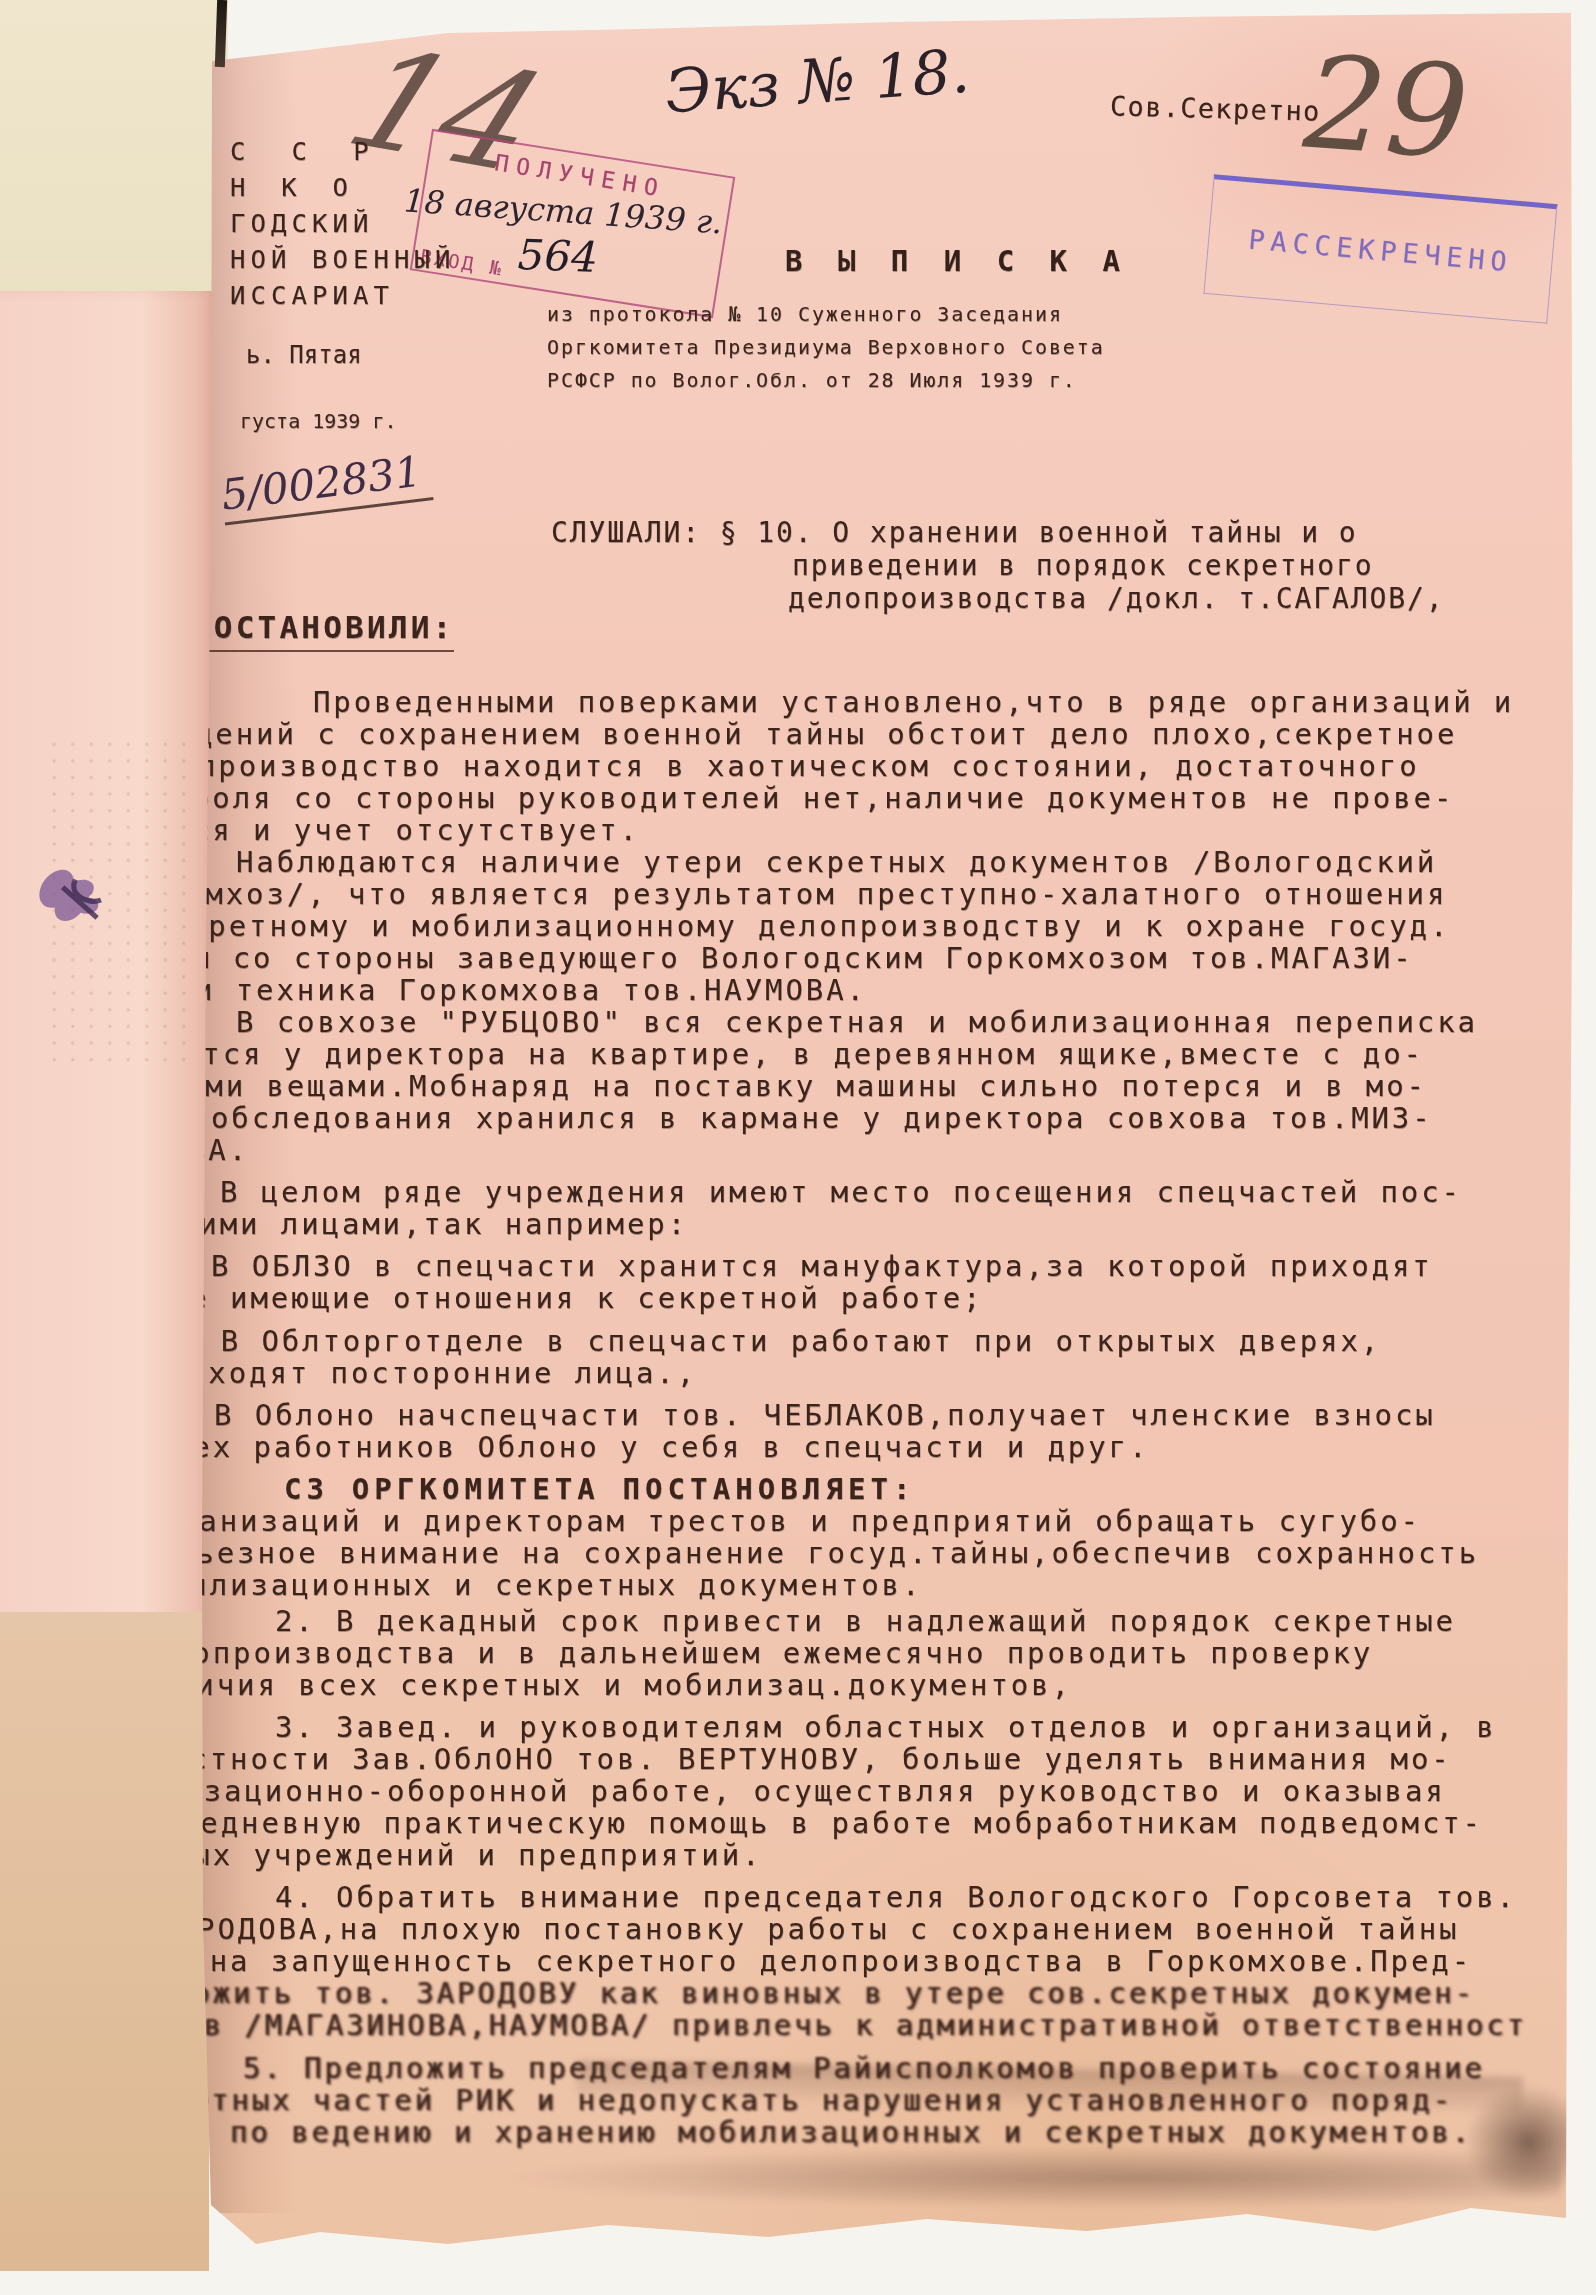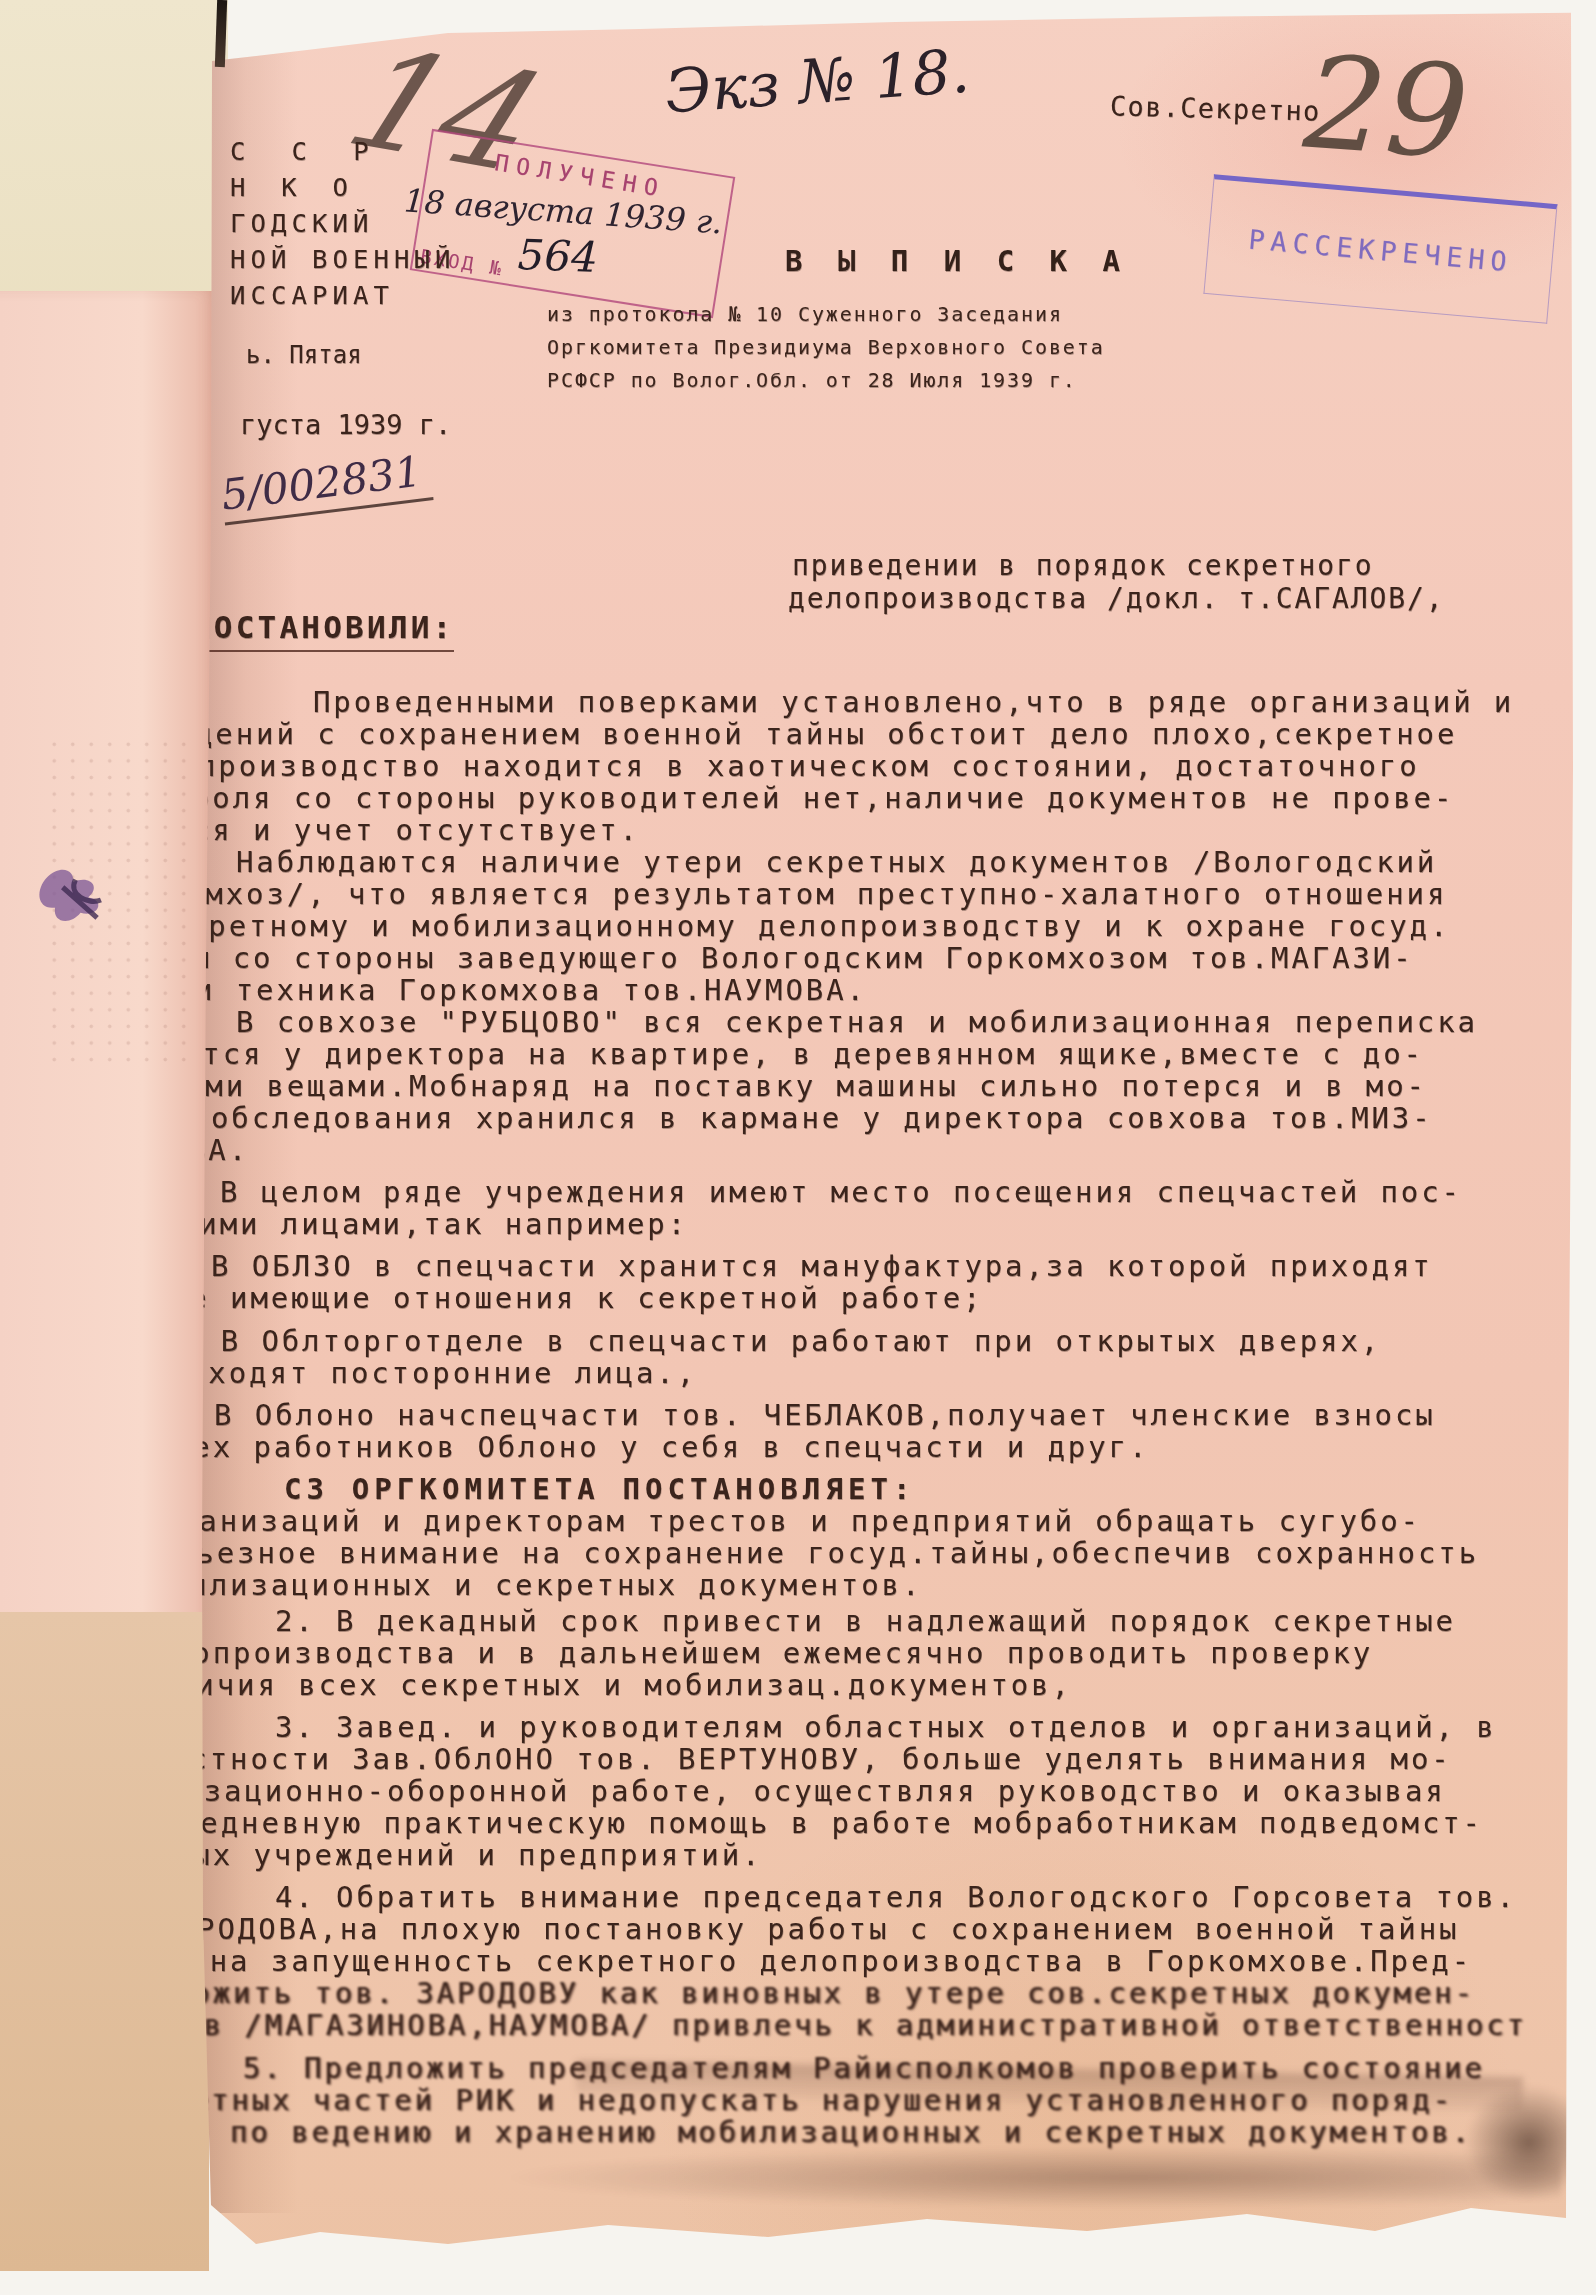--- a/index.html
+++ b/index.html
@@ -56,21 +56,21 @@
   .declassified-text{position:absolute;left:0;right:0;top:41px;text-align:center;
     color:rgba(122,102,190,.92);font-size:27px;letter-spacing:5.8px;
     text-shadow:0.6px 0.6px 0 rgba(122,102,190,.35);}
   
   .letterhead{position:absolute;left:230px;top:133px;font-size:25.6px;line-height:36px;}
   .letterhead .lh-line{white-space:nowrap;letter-spacing:5.1px;color:#3b241c;
     text-shadow:0.5px 0.5px 0 rgba(59,36,28,.38);}
   .letterhead .lh-line:nth-child(1){letter-spacing:15.4px;}
   .letterhead .lh-line:nth-child(2){letter-spacing:10.2px;}
   .lh-part{left:246px;top:341px;font-size:24px;}
-  .lh-date{left:240px;top:409px;font-size:27px;}
+  .lh-date{left:240px;top:409px;font-size:20px;}
   .ref-number{left:221px;top:458px;font-size:42px;color:#3f2c46;transform:rotate(-7deg);
     border-bottom:3.2px solid rgba(55,35,30,.8);padding:0 9px 2.6px 0;}
   
   .doc-title{left:785px;top:244px;font-size:29px;font-weight:bold;letter-spacing:9px;color:#34211a;}
   .subtitle{position:absolute;left:547px;top:298px;font-size:20px;line-height:33px;}
   .subtitle .sub-line{white-space:nowrap;color:#3b241c;letter-spacing:1.9px;
     text-shadow:0.5px 0.5px 0 rgba(59,36,28,.38);}
   
   .heard-1{left:551px;top:516px;font-size:28px;letter-spacing:1.9px;}
   .heard-2{left:792px;top:549px;font-size:28px;letter-spacing:1.9px;}
@@ -141,20 +141,21 @@
     <div class="typed lh-date">густа 1939 г.</div>
     <div class="hand ref-number">5/002831</div>
 
     <div class="typed doc-title">В Ы П И С К А</div>
     <div class="subtitle">
         <div class="sub-line">из протокола № 10 Суженного Заседания</div>
         <div class="sub-line">Оргкомитета Президиума Верховного Совета</div>
         <div class="sub-line">РСФСР по Волог.Обл.  от 28 Июля 1939 г.</div>
       </div>
 
+    <div class="typed heard-1">СЛУШАЛИ: § 10. О хранении военной тайны и о</div>
     <div class="typed heard-2">приведении в порядок секретного</div>
     <div class="typed heard-3">делопроизводства /докл. т.САГАЛОВ/,</div>
 
     <div class="typed resolved">ПОСТАНОВИЛИ:</div>
 
     <div class="body-text">
         <div class="body-line" style="padding-left: 179px;">Проведенными поверками установлено,что в ряде организаций и</div>
         <div class="body-line" style="padding-left: 61px;">дений с сохранением военной тайны обстоит дело плохо,секретное</div>
         <div class="body-line" style="padding-left: 64px;">производство находится в хаотическом состоянии, достаточного</div>
         <div class="body-line" style="padding-left: 58px;">роля со стороны руководителей нет,наличие документов не прове-</div>

